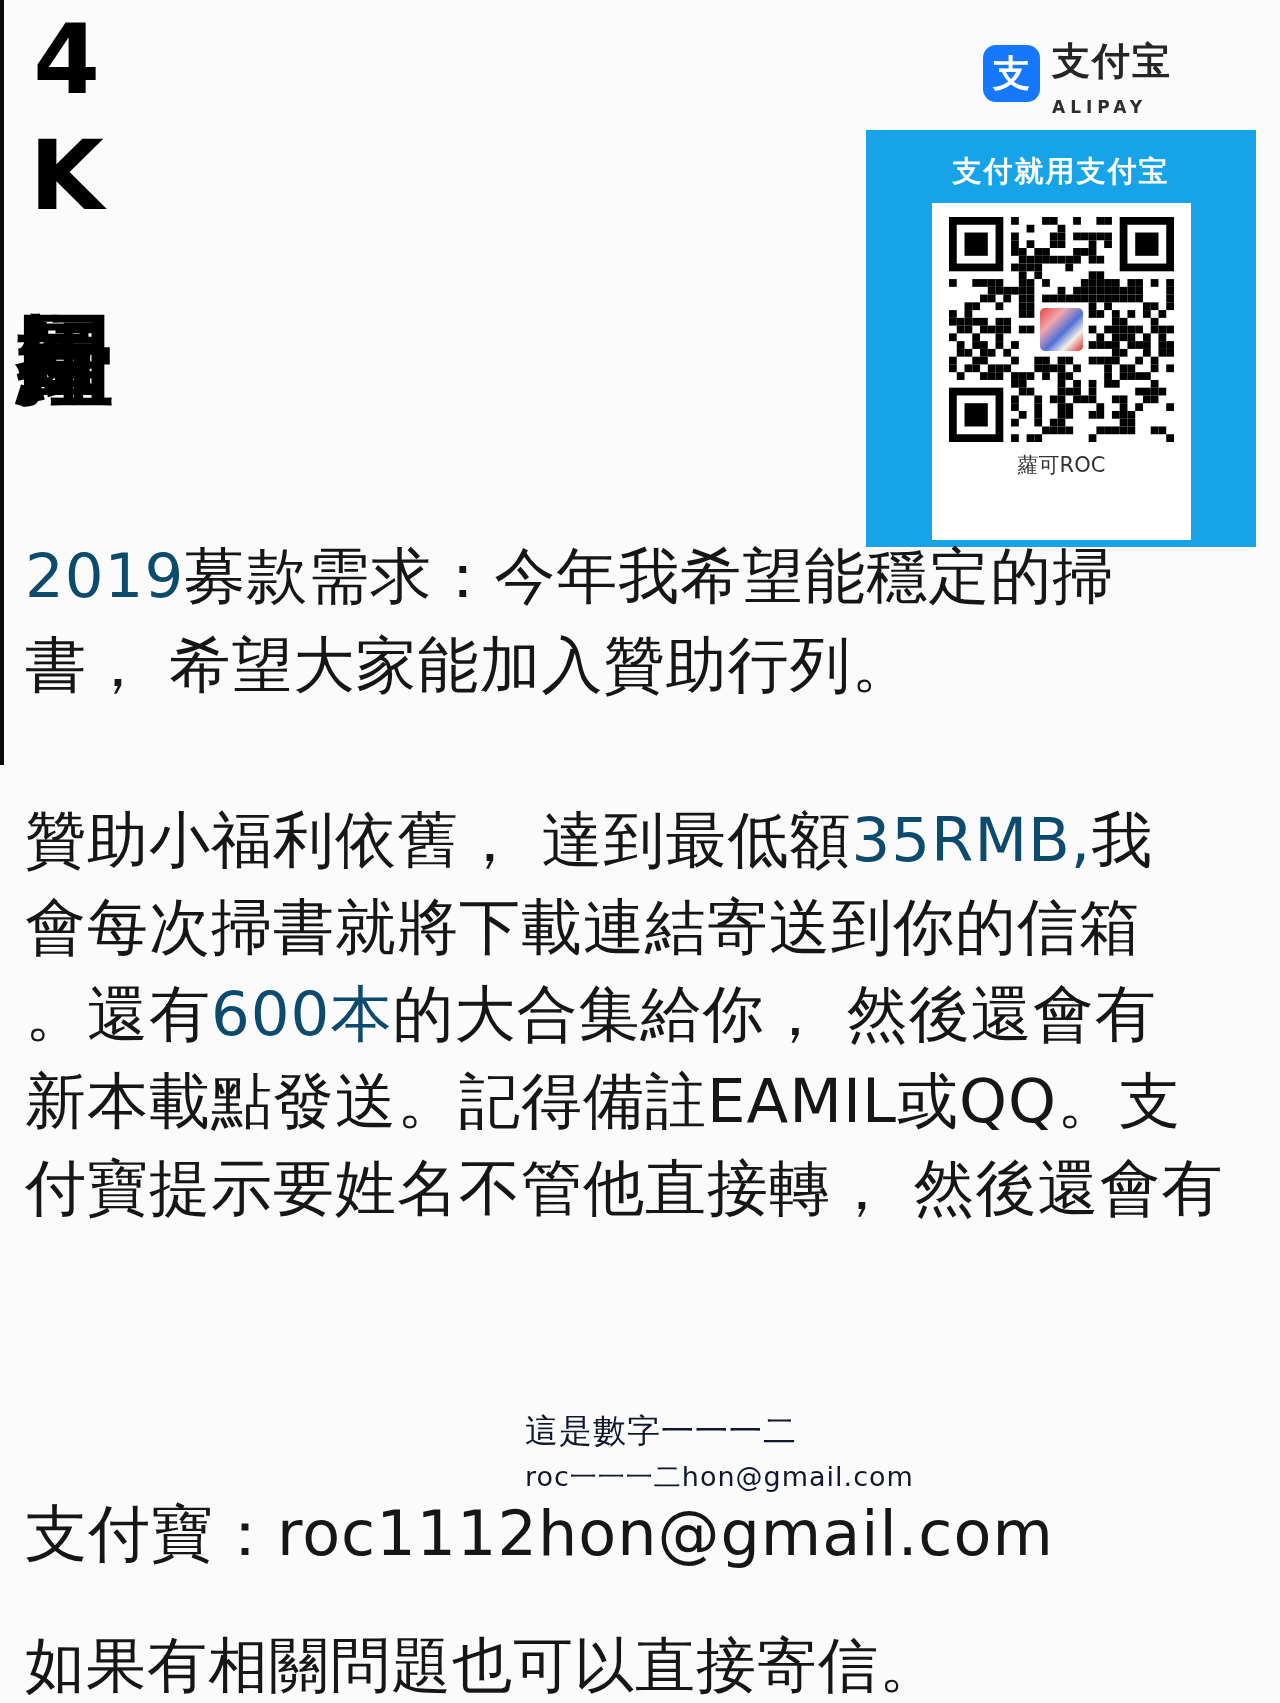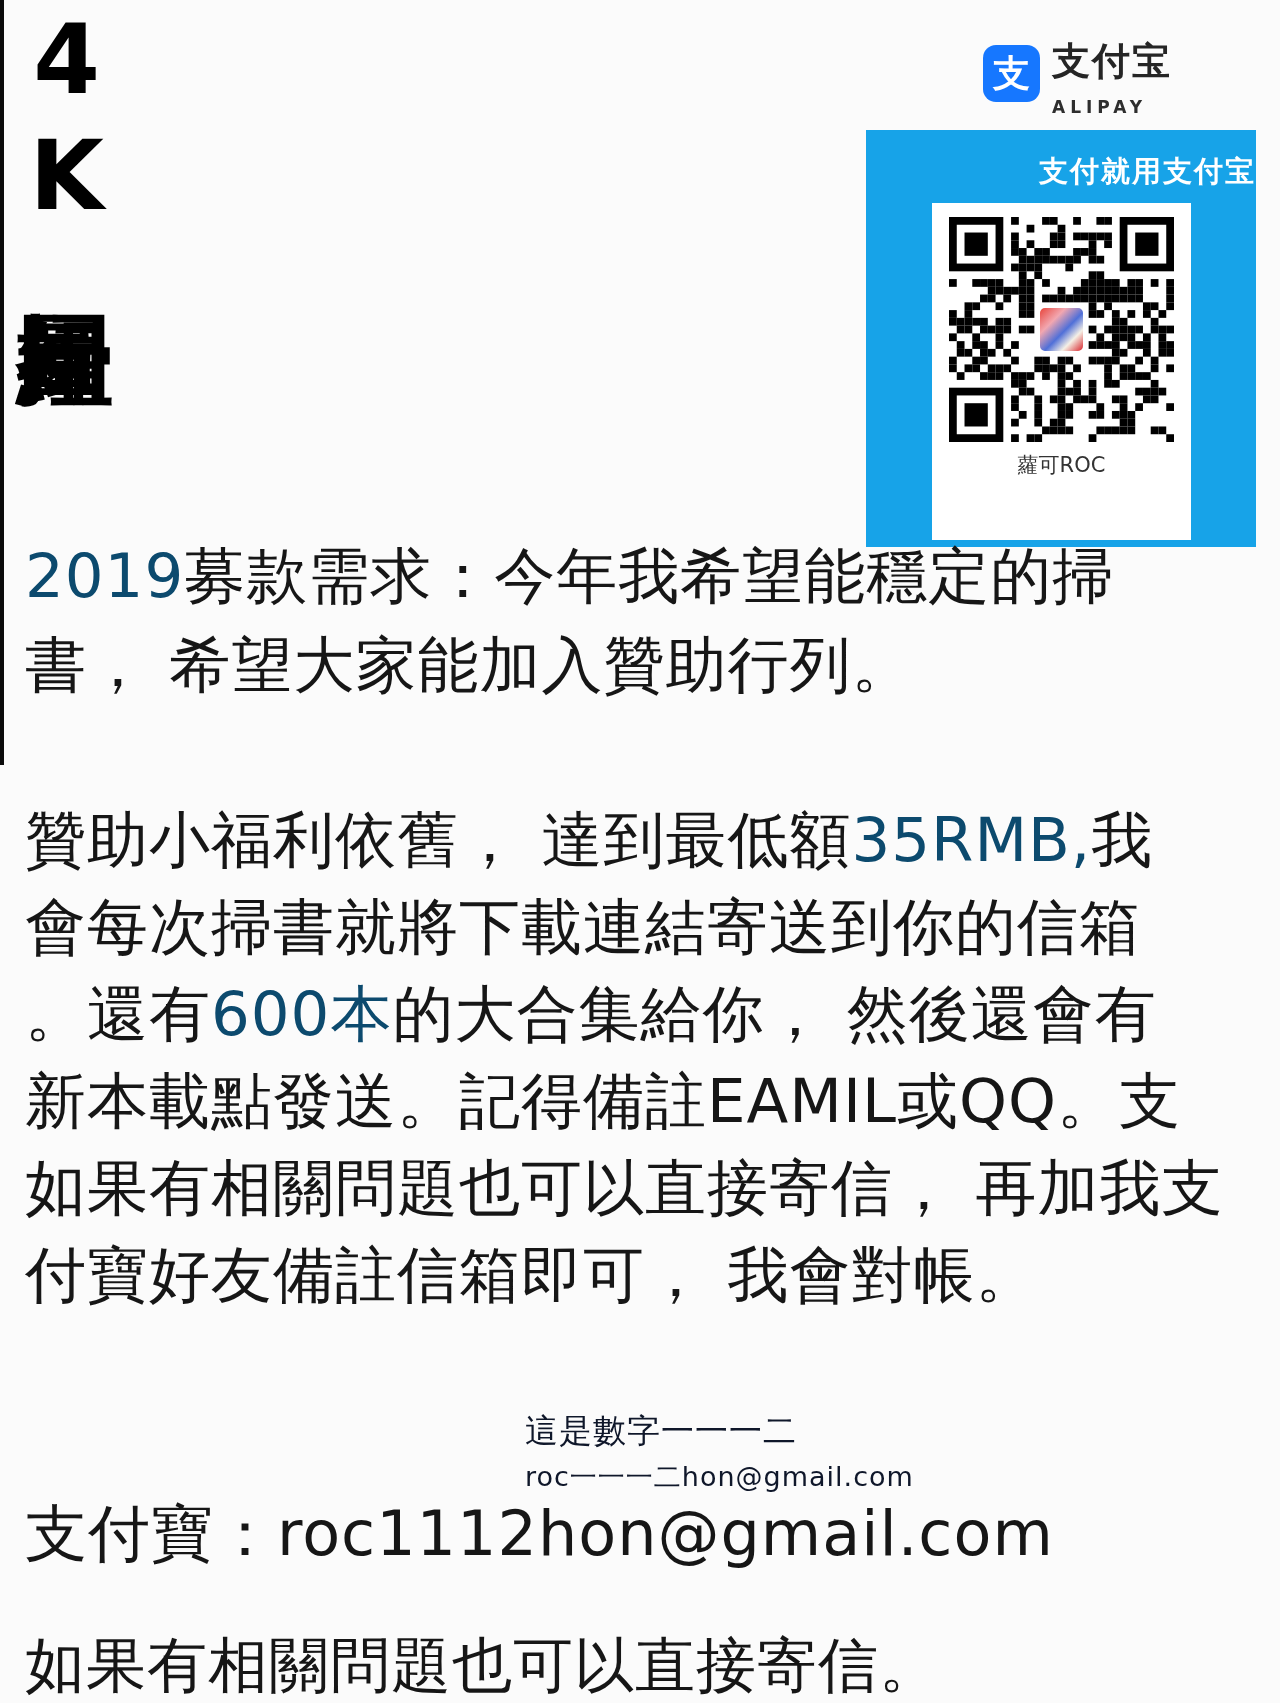--- a/index.html
+++ b/index.html
@@ -39,21 +39,21 @@
     position:absolute;left:1052px;top:42px;line-height:1;
   }
   .alipay-brand .cn{font-size:38px;font-weight:700;color:#252525;letter-spacing:2px;}
   .alipay-brand .en{font-size:17px;font-weight:600;color:#2e2e2e;letter-spacing:5px;margin-top:19px;}
   
   .alipay-panel{
     position:absolute;left:866px;top:130px;width:390px;height:417px;
   }
   .panel-slogan{
     position:absolute;left:0;right:0;top:22px;
-    text-align:right;color:#fff;font-size:29px;font-weight:700;
+    text-align:center;color:#fff;font-size:29px;font-weight:700;
     letter-spacing:2px;
   }
   .qr-card{
     position:absolute;left:66px;top:73px;width:259px;height:337px;
     background:#fff;
   }
   .qr-box{position:absolute;left:17px;top:14px;width:225px;height:225px;}
   .qr-avatar{
     position:absolute;left:88px;top:88px;width:49px;height:49px;
     border-radius:8px;border:3px solid #fff;box-sizing:border-box;
@@ -421,22 +421,21 @@
   <div class="hand para1">
       <div><span class="red">2019</span><span>募款需求：今年我希望能穩定的掃</span></div>
       <div><span>書， 希望大家能加入贊助行列。</span></div>
     </div>
 
   <div class="hand para2">
       <div><span>贊助小福利依舊， 達到最低額</span><span class="red">35RMB,</span><span>我</span></div>
       <div><span>會每次掃書就將下載連結寄送到你的信箱</span></div>
       <div><span>。還有</span><span class="red">600本</span><span>的大合集給你， 然後還會有</span></div>
       <div><span>新本載點發送。記得備註EAMIL或QQ。支</span></div>
-      <div><span>如果有相關問題也可以直接寄信， 再加我支</span></div>
-      <div><span>付寶好友備註信箱即可， 我會對帳。</span></div>
+      <div><span>付寶提示要姓名不管他直接轉， 然後還會有</span></div>
     </div>
 
   <div class="note">
     <div class="n1">這是數字一一一二</div>
     <div class="n2">roc一一一二hon@gmail.com</div>
   </div>
 
   <div class="footer-line footer1">支付寶：roc1112hon@gmail.com</div>
 
   <div class="footer-line footer2">如果有相關問題也可以直接寄信。</div>

